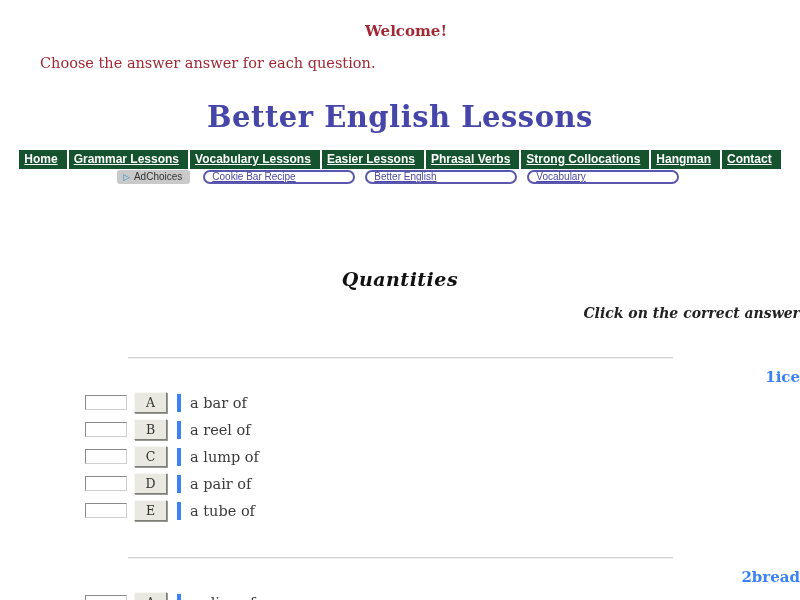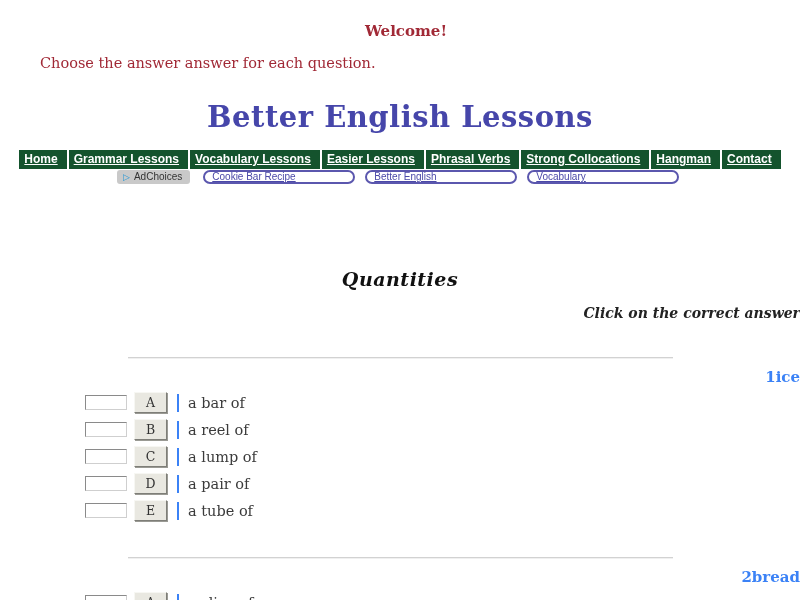--- a/index.html
+++ b/index.html
@@ -158,21 +158,21 @@
     border-color: #f7f7f3 #7e7e78 #7e7e78 #f7f7f3;
     box-shadow: 1px 1px 0 #9a9a94;
     font-size: 12.5px;
     color: #333;
     font-family: "DejaVu Serif", serif;
     margin-right: 10px;
     cursor: pointer;
     line-height: 16px;
   }
   .answer-text {
-    border-left: 2px solid #3b82f6;
+    border-left: 4px solid #3b82f6;
     padding-left: 9px;
     font-size: 14.5px;
     color: #3b3b3b;
     line-height: 18px;
   }
 </style>
 </head>
 <body>
 
 <div class="welcome">Welcome!</div>

